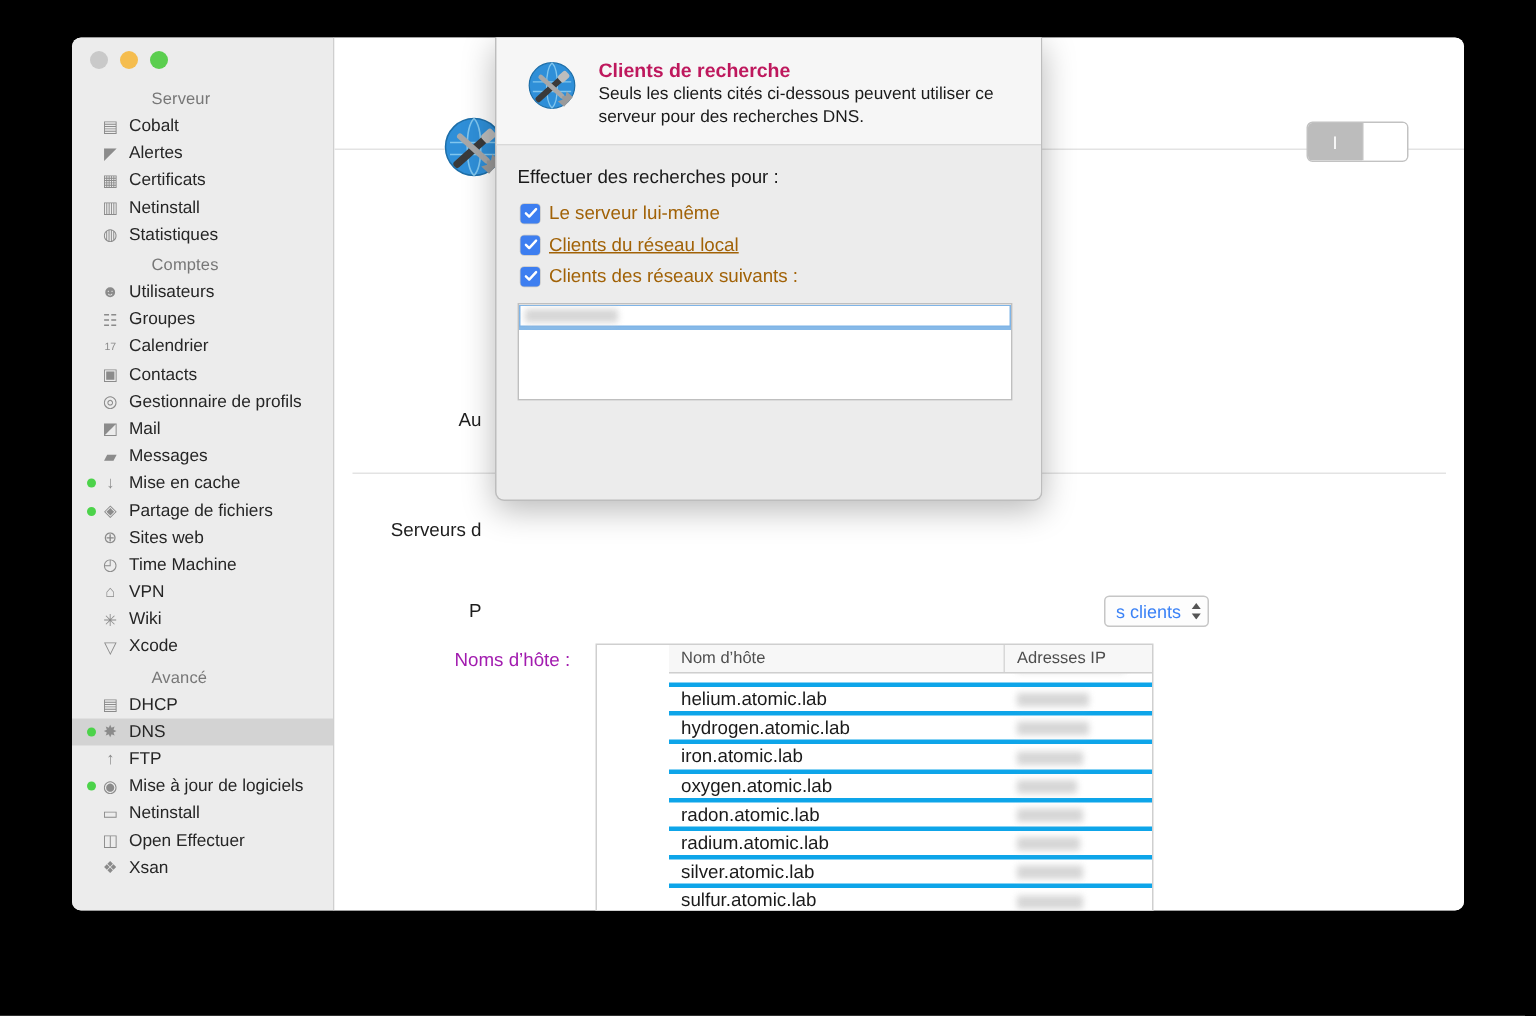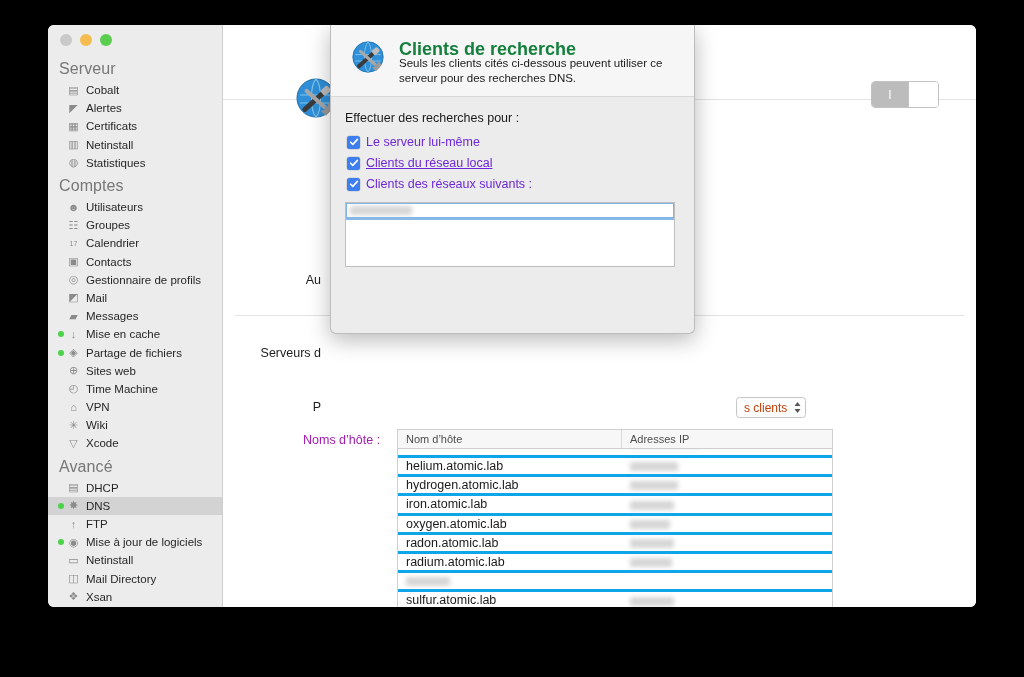--- a/index.html
+++ b/index.html
@@ -30,22 +30,23 @@
     overflow: hidden;
   }
   .traffic { position: absolute; left: 12px; top: 9px; display: flex; gap: 8px; }
   .dot { width: 12px; height: 12px; border-radius: 50%; }
   .dot.close  { background: #c9c9c9; }
   .dot.min    { background: #f5bd4f; }
   .dot.max    { background: #5bce4f; }
 
   .side-list { position: absolute; top: 30px; left: 0; right: 0; }
   .group-title {
-    font-size: 16px; color: #777; padding: 5px 0 3px 11px;
+    font-size: 11px; color: #777; padding: 5px 0 3px 11px;
     letter-spacing: 0.1px;
+    margin-left: 42px;
   }
   .side-row {
     height: 18.2px; display: flex; align-items: center;
     padding-left: 10px; font-size: 11.5px; color: #262626;
     position: relative; white-space: nowrap;
   }
   .side-row.selected { background: #d3d3d3; }
   .run-dot {
     width: 6px; height: 6px; border-radius: 50%;
     background: #4cd34a; margin-right: 2px; flex: 0 0 6px;
@@ -89,32 +90,32 @@
     position: absolute; font-size: 12.5px; color: #1d1d1d; text-align: right;
   }
   .bg-text { position: absolute; font-size: 12.5px; color: #1d1d1d; }
   .divider {
     position: absolute; left: 12px; right: 12px; height: 1px; background: #e3e3e3;
   }
 
   .popup-btn {
     position: absolute; height: 21px; border: 1px solid #c6c6c6;
     border-radius: 3.5px; background: #fdfdfd;
-    font-size: 12px; color: #c2410c;
+    font-size: 12px; color: #3b82f6;
     display: flex; align-items: center; padding: 0 4px 0 7px;
   }
   .chev { margin-left: 7px; font-size: 8px; line-height: 1; color: #555;
           display:flex; flex-direction:column; gap:1px;}
 
   
   .hosts-label { position: absolute; left: 128px; top: 358px; font-size: 12.5px; color: #a21caf; }
   .hosts-table {
     position: absolute; left: 222px; top: 354px;
-    width: 436px; height: 209px;
-    border: 1px solid #cfcfcf; background: #fff; overflow: hidden;
+    width: 372px; height: 209px;
+    border: 1px solid #cfcfcf; background: #fff; overflow: hidden; padding-left: 48px;
   }
   .th-row {
     display: flex; height: 19px; background: #f7f7f7;
     border-bottom: 1px solid #cfcfcf; font-size: 11px; color: #4d4d4d;
   }
   .th { padding: 3px 0 0 8px; }
   .th.name { width: 224px; border-right: 1px solid #d8d8d8; }
   .th.ip { flex: 1; }
   .tr {
     display: flex; height: 19.2px; border-bottom: 3px solid #0ea5e9;
@@ -140,31 +141,31 @@
     box-shadow: 0 6px 22px rgba(0,0,0,0.28);
     overflow: hidden;
   }
   .sheet-head {
     position: relative; height: 72px; background: #f6f6f6;
     border-bottom: 1px solid #d9d9d9;
   }
   .sheet-icon { position: absolute; left: 17px; top: 12px; width: 40px; height: 40px; }
   .sheet-title {
     position: absolute; left: 68px; top: 14px;
-    font-size: 18px; font-weight: bold; color: #15803d;
+    font-size: 13px; font-weight: bold; color: #be185d;
   }
   .sheet-sub {
     position: absolute; left: 68px; top: 31px; width: 282px;
     font-size: 11.5px; color: #1a1a1a; line-height: 15px;
   }
   .sheet-body { position: relative; height: 237px; }
   .sb-label { position: absolute; left: 14px; top: 14px; font-size: 12.5px; color: #1a1a1a; }
   .cbrow {
     position: absolute; left: 16px; display: flex; align-items: center;
-    font-size: 12.5px; color: #6d28d9;
+    font-size: 12.5px; color: #a16207;
   }
   .cb {
     width: 13px; height: 13px; border-radius: 2.5px;
     background: #3d7ef0; margin-right: 6px;
     display: flex; align-items: center; justify-content: center;
     box-shadow: 0 0 0 0.5px rgba(0,0,0,0.16);
   }
   .cb svg { display: block; }
   .netlist {
     position: absolute; left: 14px; top: 172px;
@@ -310,21 +311,21 @@
             <span>Mise à jour de logiciels</span>
           </div>
           <div class="side-row">
             <span class="run-dot off"></span>
             <span class="ico">▭</span>
             <span>Netinstall</span>
           </div>
           <div class="side-row">
             <span class="run-dot off"></span>
             <span class="ico">◫</span>
-            <span>Mail Directory</span>
+            <span>Open Effectuer</span>
           </div>
           <div class="side-row">
             <span class="run-dot off"></span>
             <span class="ico">❖</span>
             <span>Xsan</span>
           </div>
         </div>
     </div>
 
     <div class="content">
@@ -396,20 +397,21 @@
               </div>
               <div class="tr">
                 <div class="c-name">radon.atomic.lab</div>
                 <div class="c-ip"><span class="redact" style="width: 44px;"></span></div>
               </div>
               <div class="tr">
                 <div class="c-name">radium.atomic.lab</div>
                 <div class="c-ip"><span class="redact" style="width: 42px;"></span></div>
               </div>
               <div class="tr">
+                <div class="c-name">silver.atomic.lab</div>
                 <div class="c-ip"><span class="redact" style="width: 44px;"></span></div>
               </div>
               <div class="tr">
                 <div class="c-name">sulfur.atomic.lab</div>
                 <div class="c-ip"><span class="redact" style="width: 44px;"></span></div>
               </div>
             </div>
         </div>
 
       </div>

